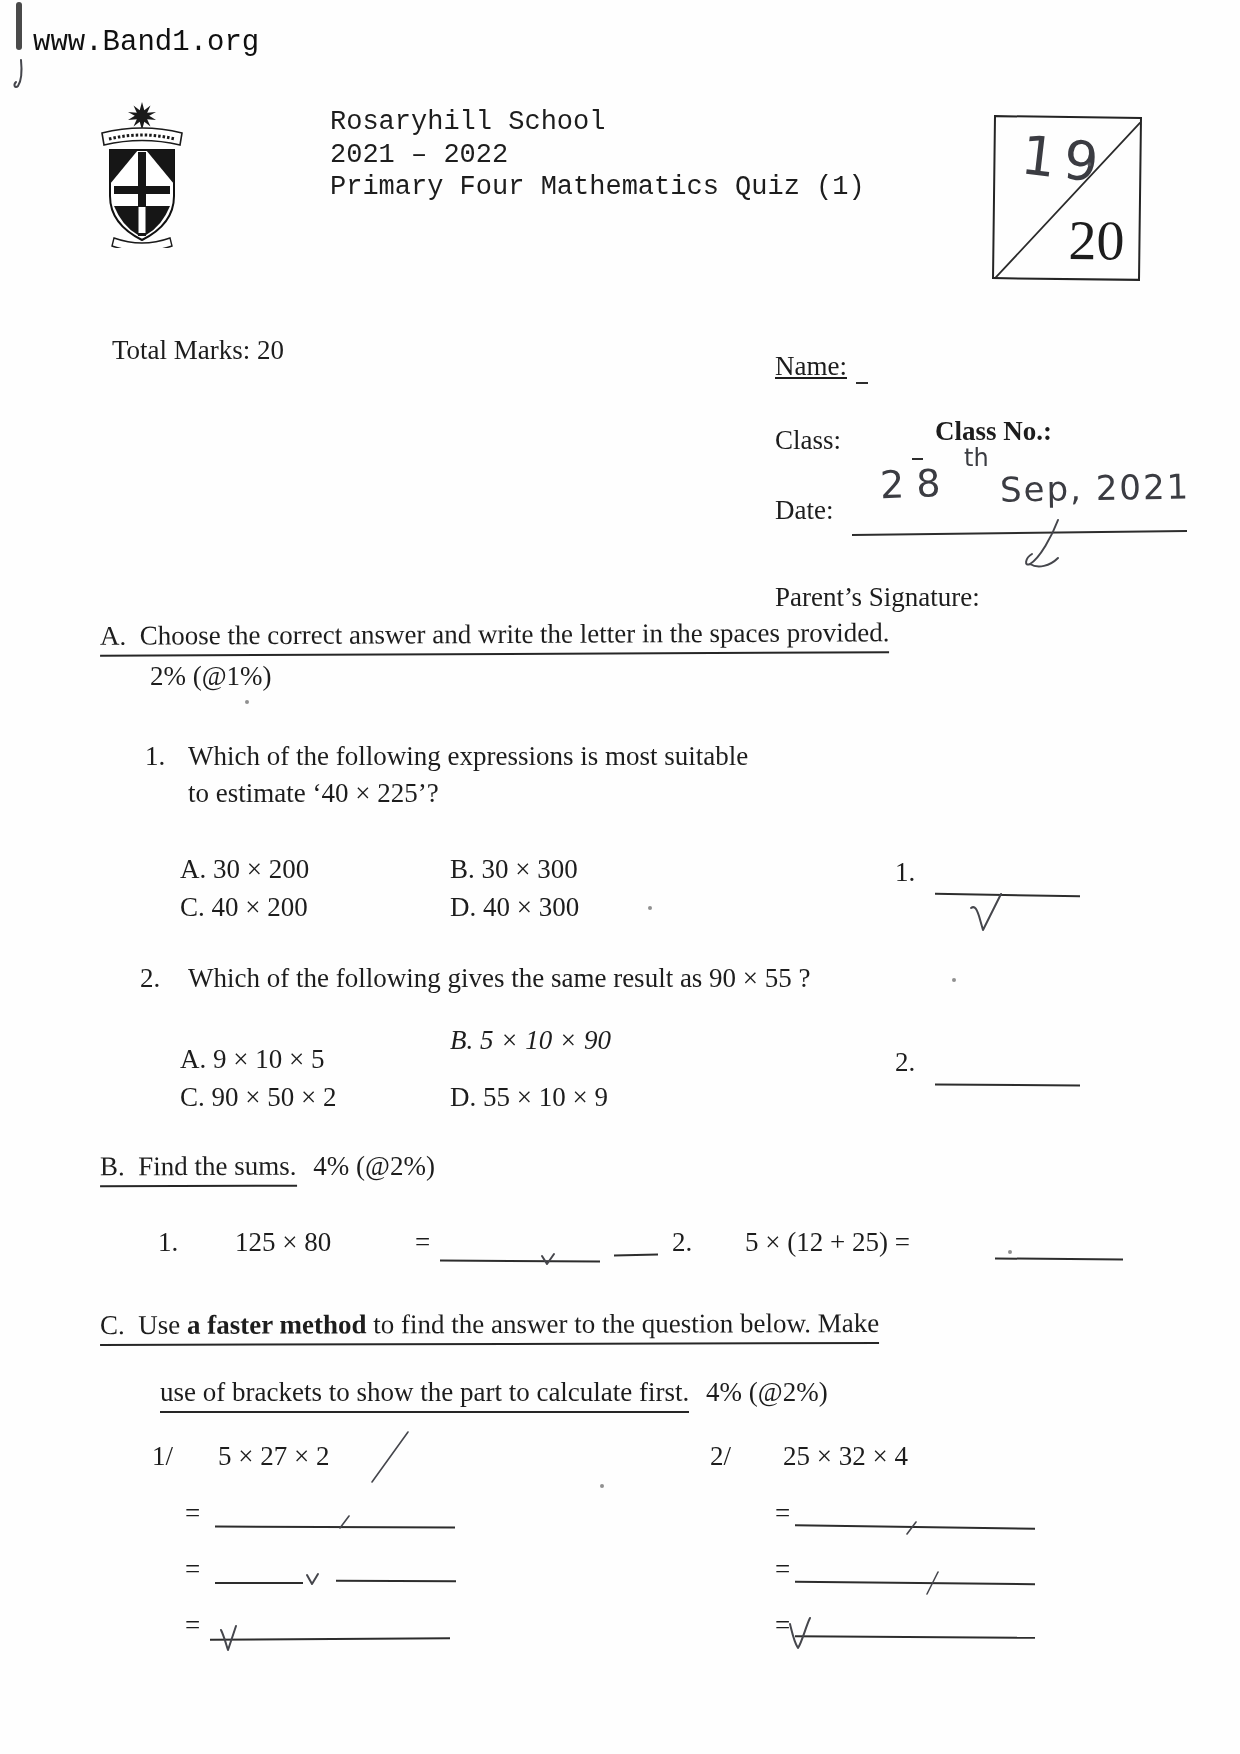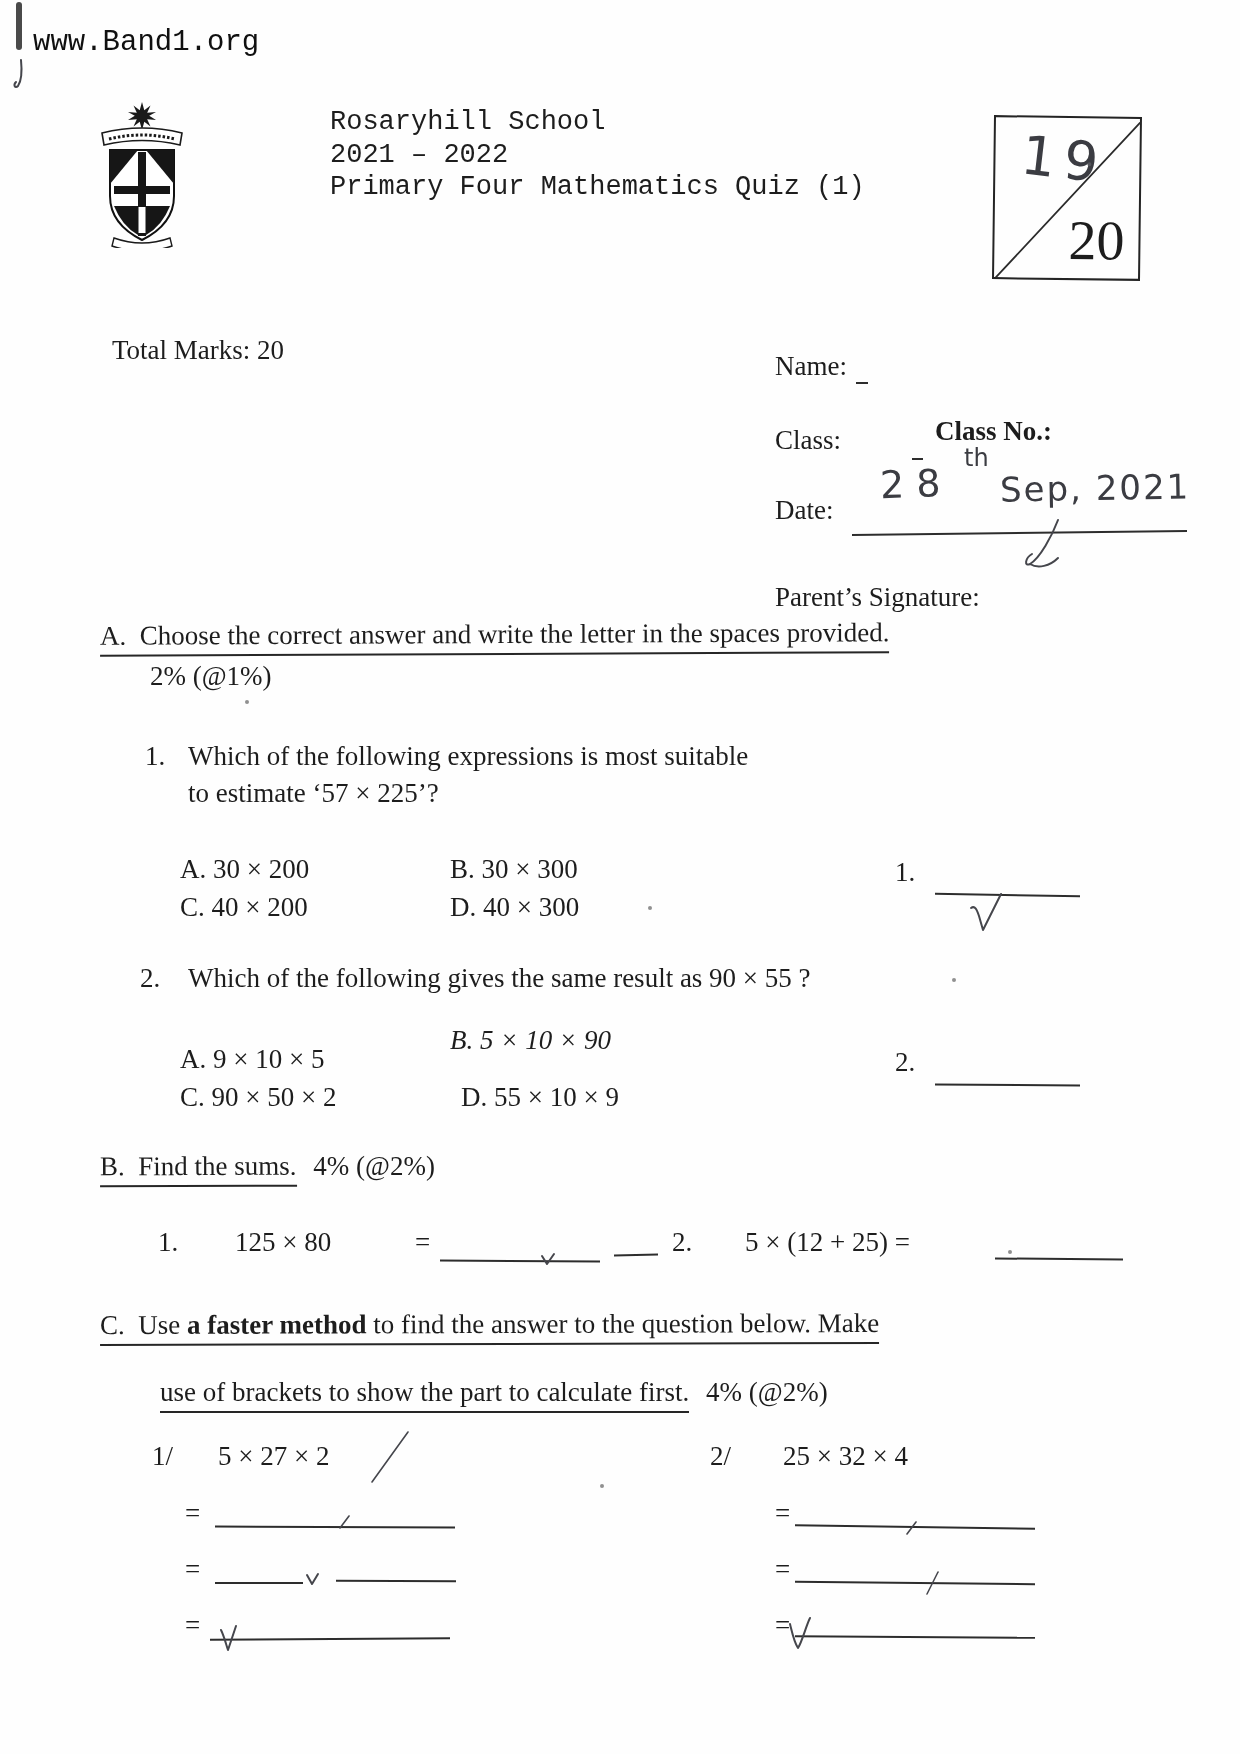--- a/index.html
+++ b/index.html
@@ -56,21 +56,21 @@
     <svg class="mark" style="left:0;top:0;" width="148" height="164">
       <path d="M2,160 L144,4" style="stroke:#2b2b2b;stroke-width:1.8;"></path>
     </svg>
     <div class="abs hw" style="left:26px;top:10px;font-size:54px;letter-spacing:8px;transform:rotate(6deg);">19</div>
     <div class="abs" style="left:92px;top:44px;width:4px;height:4px;border-radius:50%;background:#55565c;"></div>
     <div class="abs" style="right:14px;bottom:6px;font-size:56px;">20</div>
   </div>
 
   <div class="abs t" style="left:112px;top:334px;">Total Marks: 20</div>
 
-  <div class="abs t" style="left:775px;top:350px;">Name:</div>
+  <div class="abs t" style="left:775px;top:350px;text-decoration:underline;">Name:</div>
   <div class="rule" style="left:856px;top:382px;width:12px;"></div>
 
   <div class="abs t" style="left:775px;top:424px;">Class:</div>
   <div class="rule" style="left:912px;top:458px;width:11px;"></div>
   <div class="abs t" style="left:935px;top:415px;font-weight:bold;">Class No.:</div>
 
   <div class="abs t" style="left:775px;top:494px;">Date:</div>
   <div class="rule" style="left:852px;top:532px;width:335px;transform:rotate(-0.7deg);"></div>
   <div class="abs hw" style="left:880px;top:462px;font-size:38px;letter-spacing:12px;transform:rotate(-2deg);">28</div>
   <div class="abs hw" style="left:964px;top:444px;font-size:24px;">th</div>
@@ -85,42 +85,42 @@
     <span class="u" style="transform:rotate(-0.25deg);">
       <span>A.</span>&nbsp;
       <span>Choose the correct answer and write the letter in the spaces provided.</span>
     </span>
   </div>
   <div class="abs t" style="left:150px;top:660px;">2% (@1%)</div>
   <div class="speck" style="left:245px;top:700px;"></div>
 
   <div class="abs t" style="left:145px;top:740px;">1.</div>
   <div class="abs t" style="left:188px;top:740px;">Which of the following expressions is most suitable</div>
-  <div class="abs t" style="left:188px;top:777px;">to estimate ‘57 × 225’?</div>
+  <div class="abs t" style="left:188px;top:777px;">to estimate ‘40 × 225’?</div>
 
   <div class="abs t" style="left:180px;top:853px;">A. 30 × 200</div>
   <div class="abs t" style="left:450px;top:853px;">B. 30 × 300</div>
   <div class="abs t" style="left:180px;top:891px;">C. 40 × 200</div>
   <div class="abs t" style="left:450px;top:891px;">D. 40 × 300</div>
   <div class="speck" style="left:648px;top:906px;"></div>
 
   <div class="abs t" style="left:895px;top:856px;">1.</div>
   <div class="rule" style="left:935px;top:894px;width:145px;transform:rotate(0.9deg);"></div>
   <svg class="mark" style="left:968px;top:890px;" width="40" height="44">
     <path d="M3,18 C7,15 9,20 11,26 L15,40 L33,4"></path>
   </svg>
 
   <div class="abs t" style="left:140px;top:962px;">2.</div>
   <div class="abs t" style="left:188px;top:962px;">Which of the following gives the same result as 90 × 55 ?</div>
   <div class="speck" style="left:952px;top:978px;"></div>
 
   <div class="abs t" style="left:180px;top:1043px;">A. 9 × 10 × 5</div>
   <div class="abs t" style="left:450px;top:1024px;font-style:italic;">B. 5 × 10 × 90</div>
   <div class="abs t" style="left:180px;top:1081px;">C. 90 × 50 × 2</div>
-  <div class="abs t" style="left:450px;top:1081px;margin-left:11px;">D. 55 × 10 × 9</div>
+  <div class="abs t" style="left:450px;top:1081px;">D. 55 × 10 × 9</div>
 
   <div class="abs t" style="left:895px;top:1046px;">2.</div>
   <div class="rule" style="left:935px;top:1084px;width:145px;transform:rotate(0.3deg);"></div>
 
   <div class="abs t" style="left:100px;top:1150px;">
     <span class="u" style="transform:rotate(-0.2deg);">
       <span>B.</span>&nbsp;
       <span>Find the sums.</span>
     </span>
     <span style="margin-left:10px;">4% (@2%)</span>

